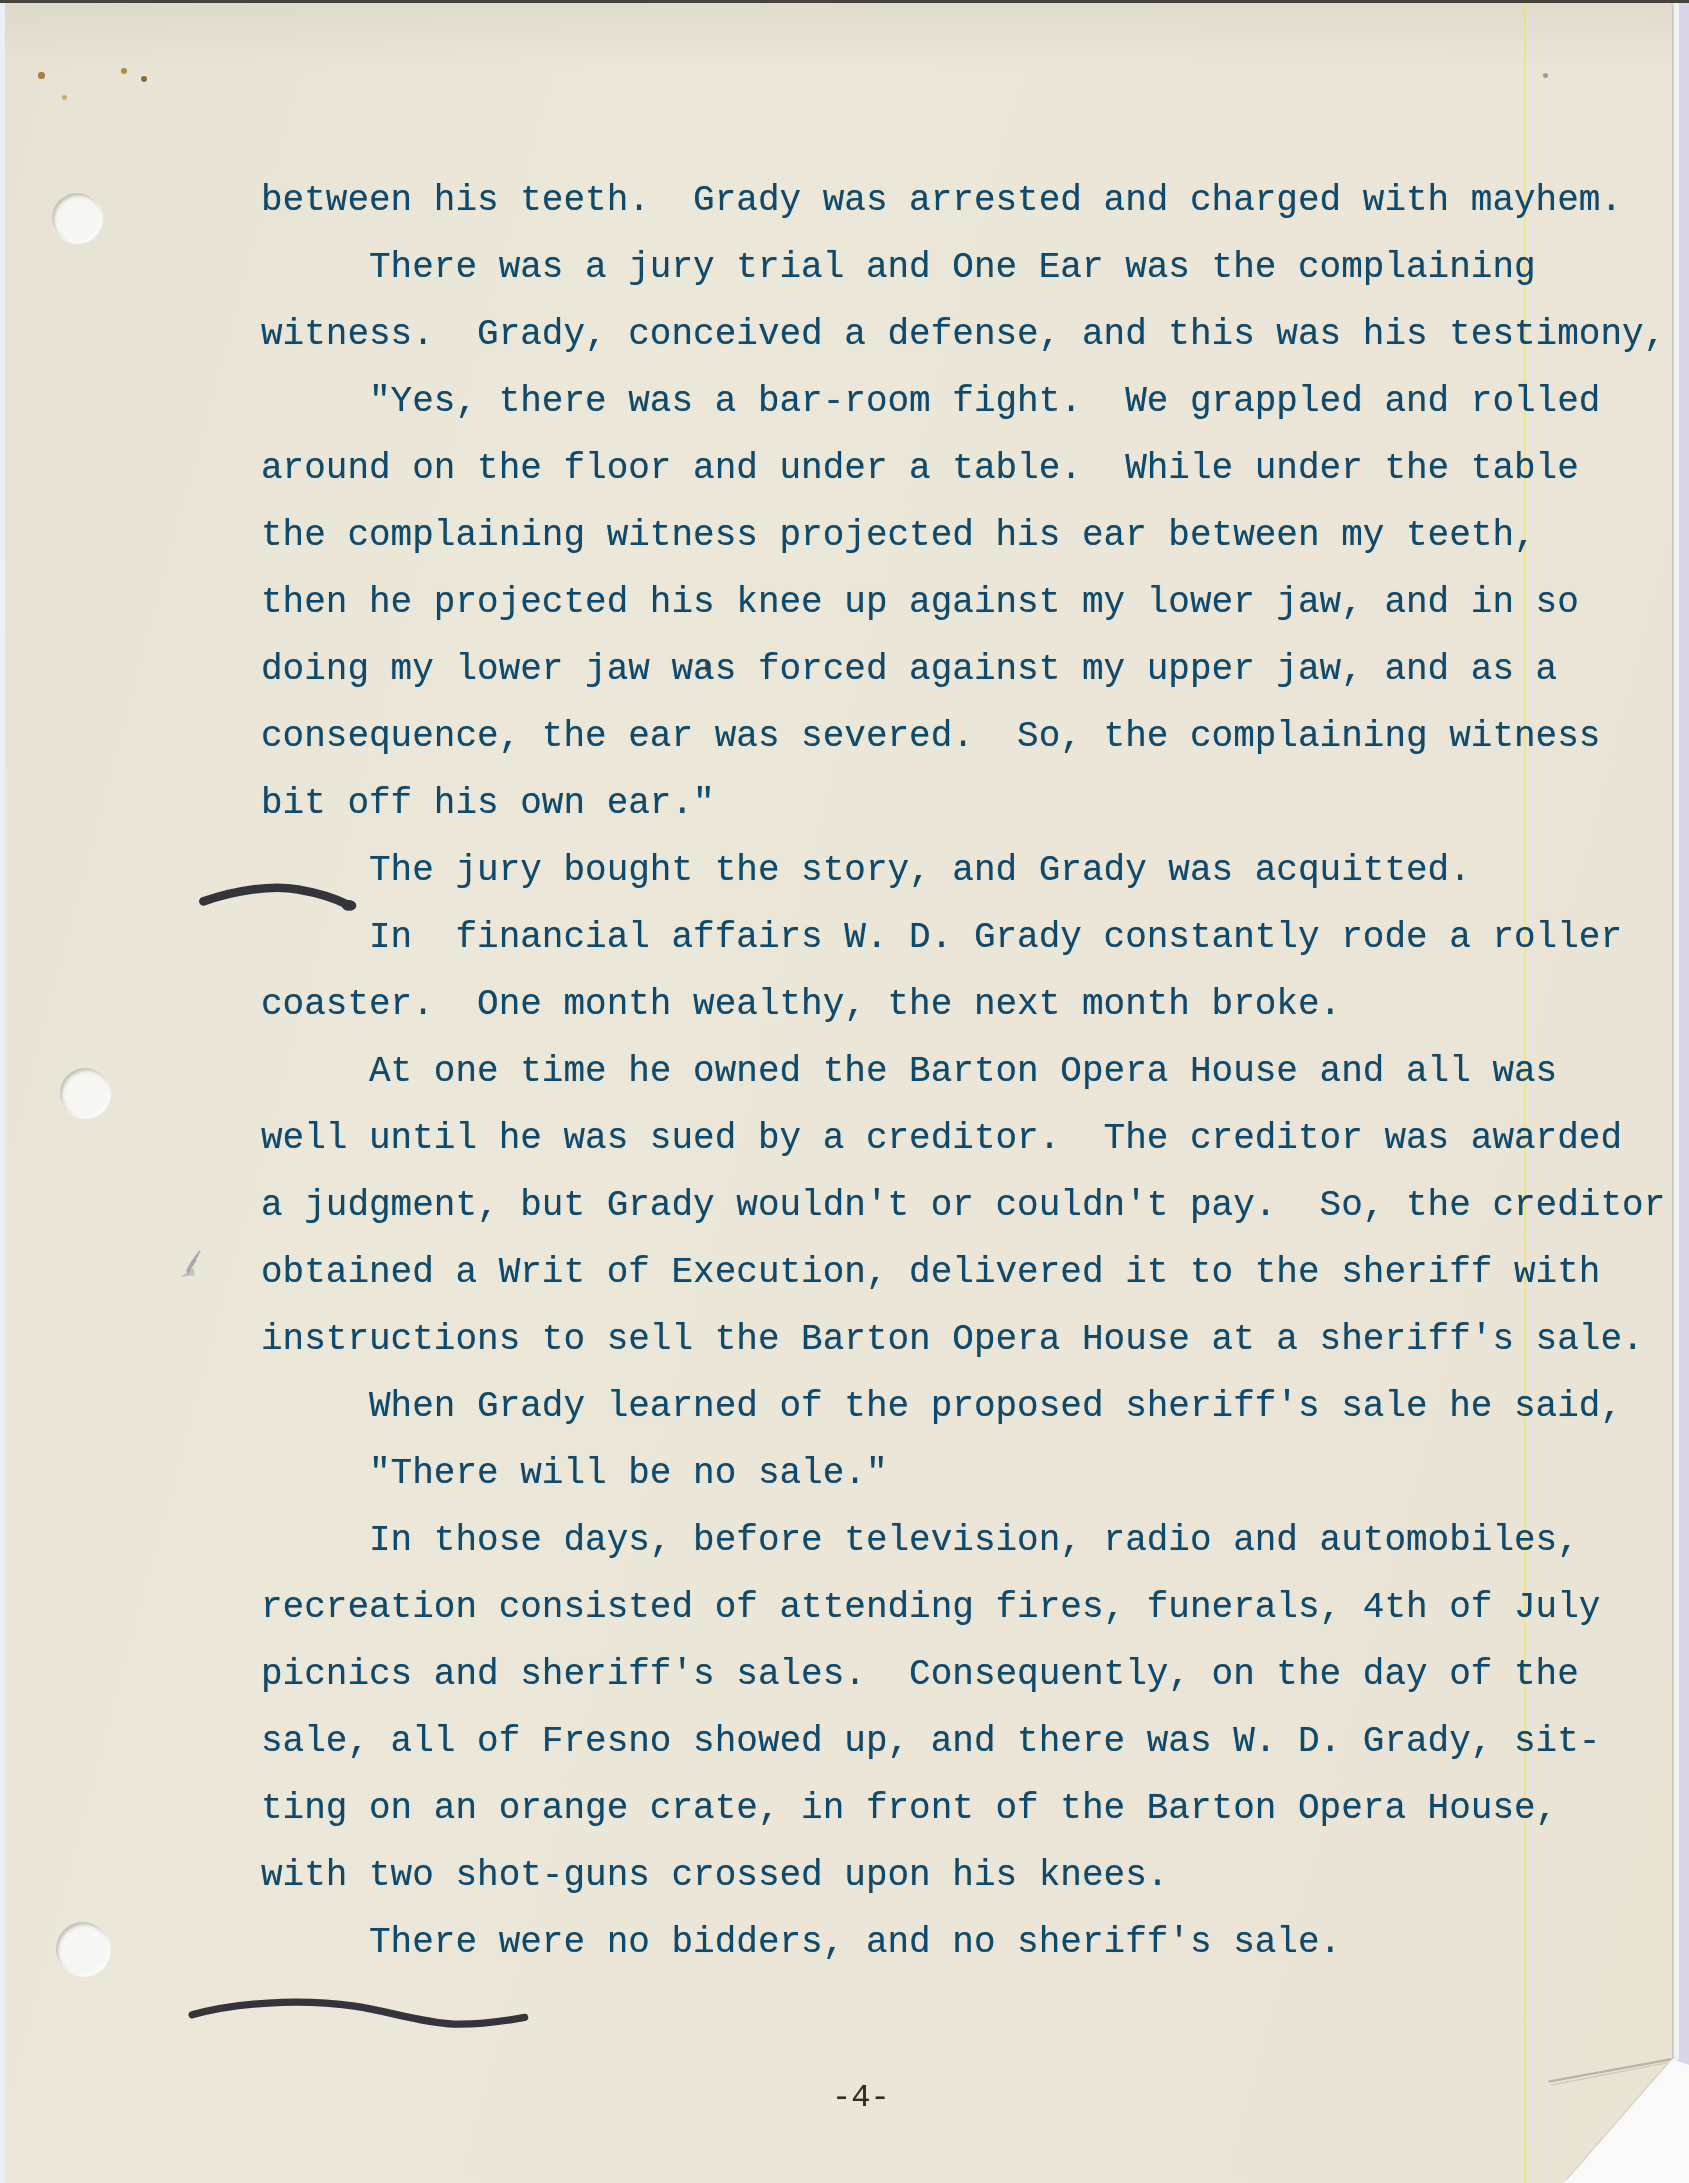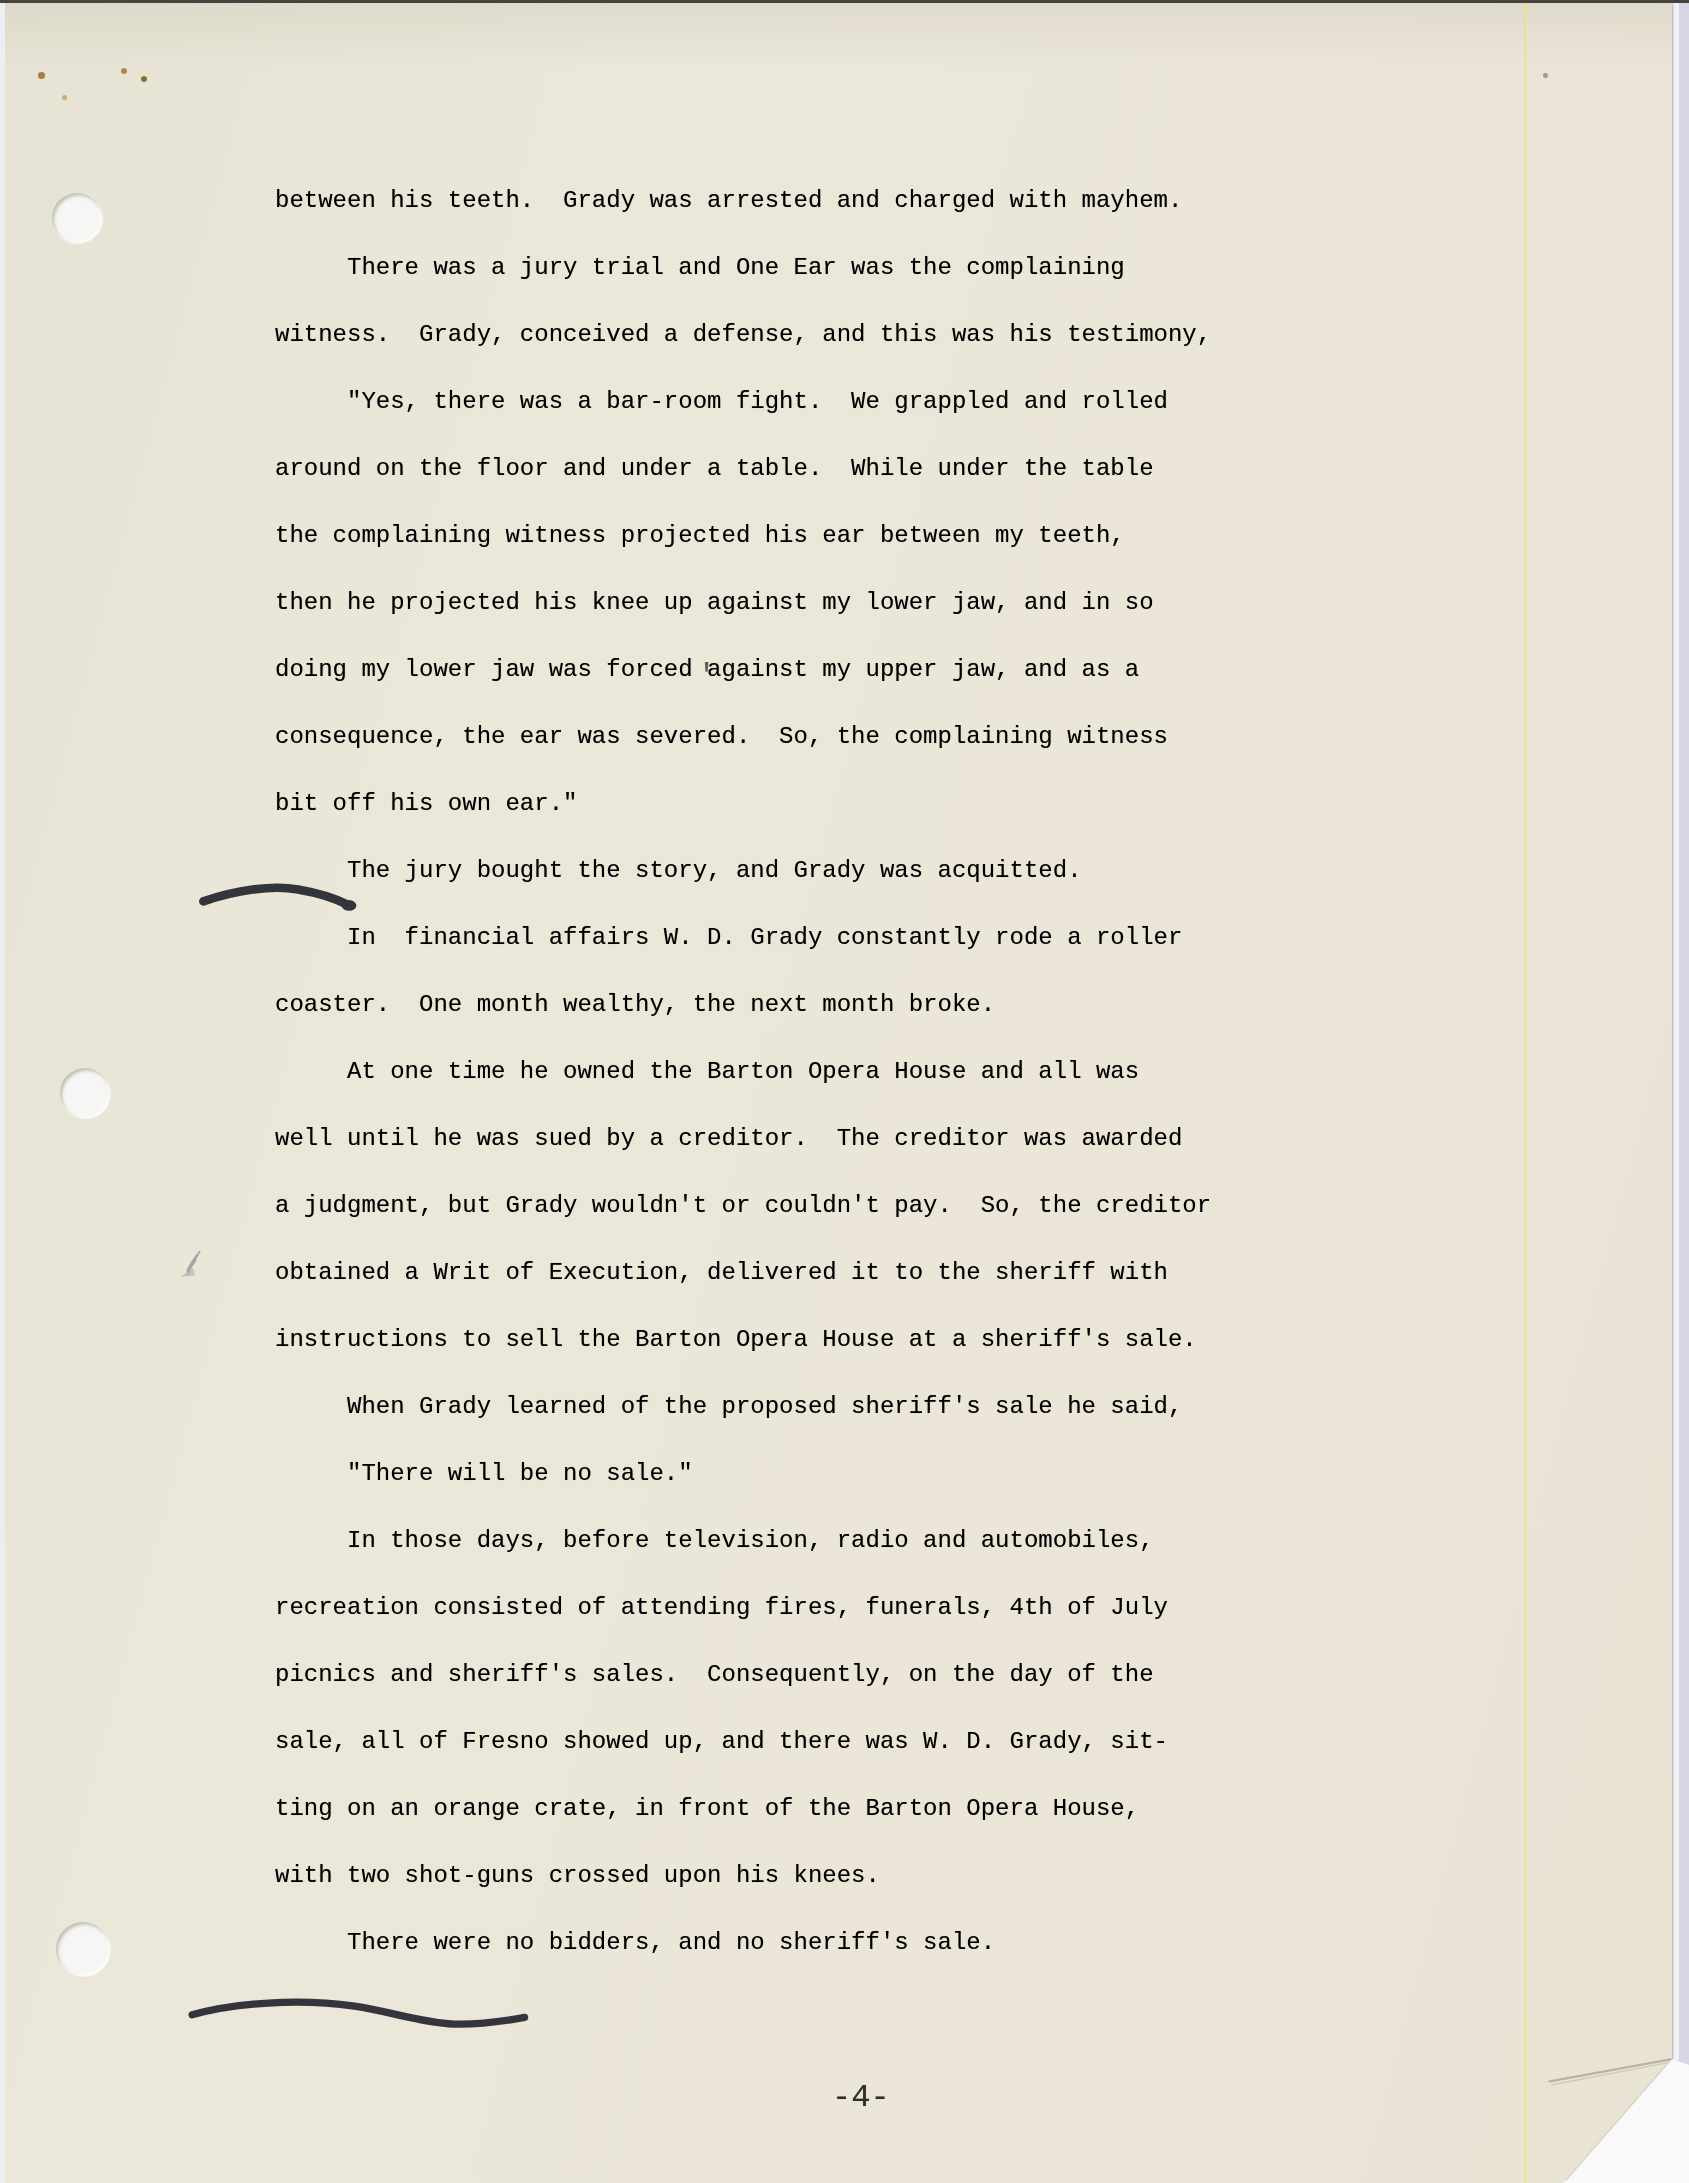--- a/index.html
+++ b/index.html
@@ -28,23 +28,23 @@
   }
 
   
   .yellow-line{
     position:absolute; left:1524px; top:0; width:2px; height:2183px;
     background:#ece64f; opacity:0.55; z-index:2;
   }
 
   
   .text-block{
-    position:absolute; left:275px; top:167px;
-    font-size:24px; line-height:67px;
-    color:#000000;
+    position:absolute; left:261px; top:167px;
+    font-size:36px; line-height:67px;
+    color:#0c4a6e;
     text-shadow:0 0 0.7px rgba(46,45,40,0.45);
     white-space:pre;
     z-index:3;
   }
   .page-number{
     position:absolute; left:832px; top:2079px;
     font-size:32px; color:#2e2d28;
     text-shadow:0 0 0.7px rgba(46,45,40,0.45);
     white-space:pre; z-index:3;
   }

